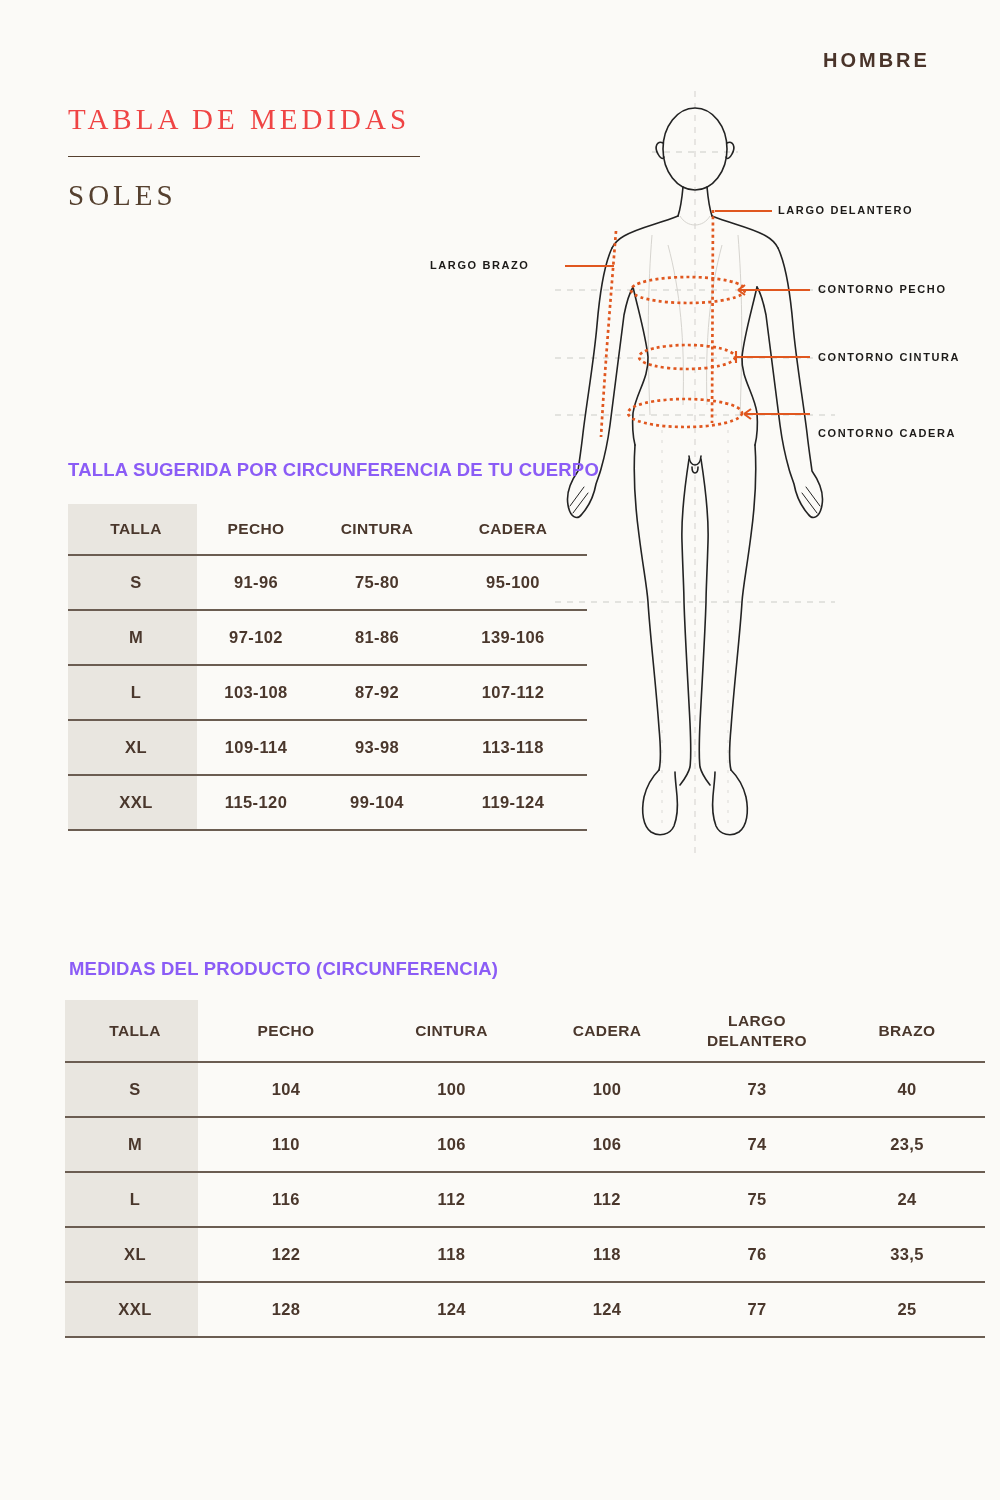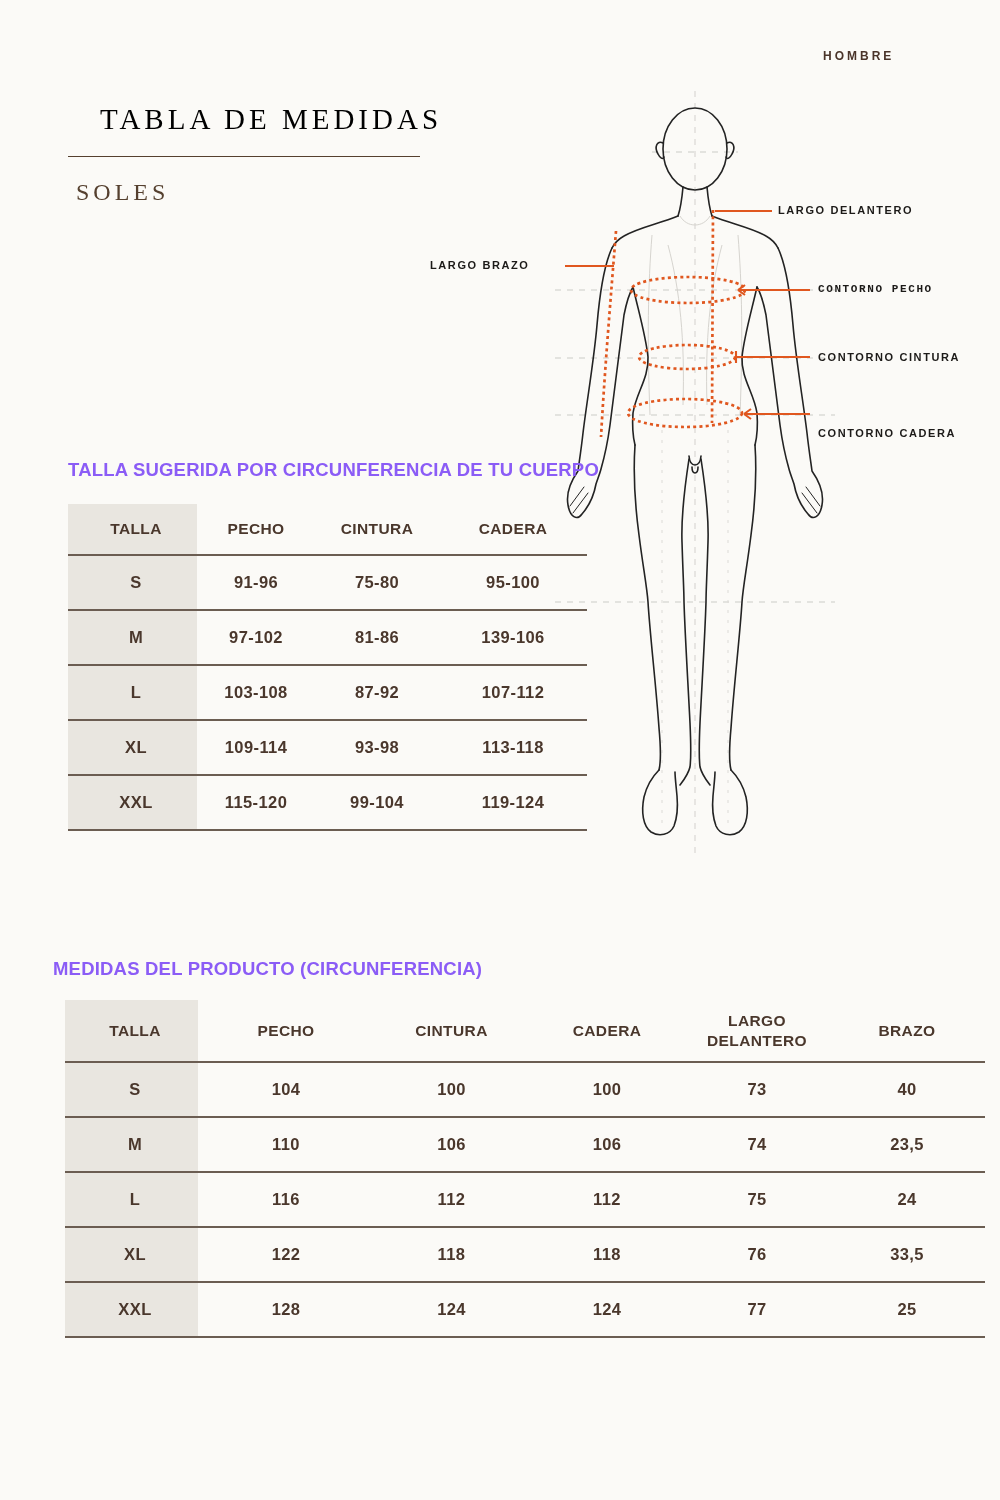--- a/index.html
+++ b/index.html
@@ -7,56 +7,56 @@
     position:relative;
     width:1000px;height:1500px;
     background:#fbfaf7;
     font-family:"Liberation Sans",sans-serif;
     color:#4a372c;
     overflow:hidden;
   }
   
   .gender{
     position:absolute;left:823px;top:49px;
-    font-size:12px;font-weight:bold;letter-spacing:3px;color:#4a342a;
+    font-size:20px;font-weight:bold;letter-spacing:3px;color:#4a342a;
   }
   .main-title{
     position:absolute;left:68px;top:103px;
     font-family:"Liberation Serif",serif;font-weight:400;
-    font-size:29px;letter-spacing:4px;color:#000000;margin-left:32px;
+    font-size:29px;letter-spacing:4px;color:#ef4444;
   }
   .title-rule{
     position:absolute;left:68px;top:156px;width:352px;height:1px;
     background:#55402f;
   }
   .brand{
-    position:absolute;left:76px;top:179px;
+    position:absolute;left:68px;top:179px;
     font-family:"Liberation Serif",serif;font-weight:400;
-    font-size:24px;letter-spacing:4px;color:#55402f;
+    font-size:29px;letter-spacing:4px;color:#55402f;
   }
   
   .figure-wrap{position:absolute;left:540px;top:85px;width:440px;height:790px;}
   .diagram-label{
     position:absolute;
     font-size:11px;font-weight:bold;letter-spacing:1.6px;color:#1c1a18;
     white-space:nowrap;
   }
   .lbl-largo-delantero{left:778px;top:204px;}
   .lbl-largo-brazo{left:430px;top:259px;width:127px;text-align:left;}
-  .lbl-contorno-pecho{left:818px;top:283px;font-family:Liberation Mono, monospace;}
+  .lbl-contorno-pecho{left:818px;top:283px;}
   .lbl-contorno-cintura{left:818px;top:351px;}
   .lbl-contorno-cadera{left:818px;top:393px;margin-top:34px;}
   
   .section-title{
     position:absolute;
     font-size:18.5px;font-weight:bold;letter-spacing:0.2px;color:#8b5cf6;
     white-space:nowrap;
   }
   .t1-title{left:68px;top:459px;}
-  .t2-title{left:53px;top:958px;}
+  .t2-title{left:69px;top:958px;}
   
   table.size-table{
     position:absolute;
     border-collapse:collapse;table-layout:fixed;
     font-family:"Liberation Sans",sans-serif;
   }
   #table1{left:68px;top:504px;width:480px;}
   #table2{left:65px;top:1000px;width:866px;}
   table.size-table th,table.size-table td{
     text-align:center;vertical-align:middle;

